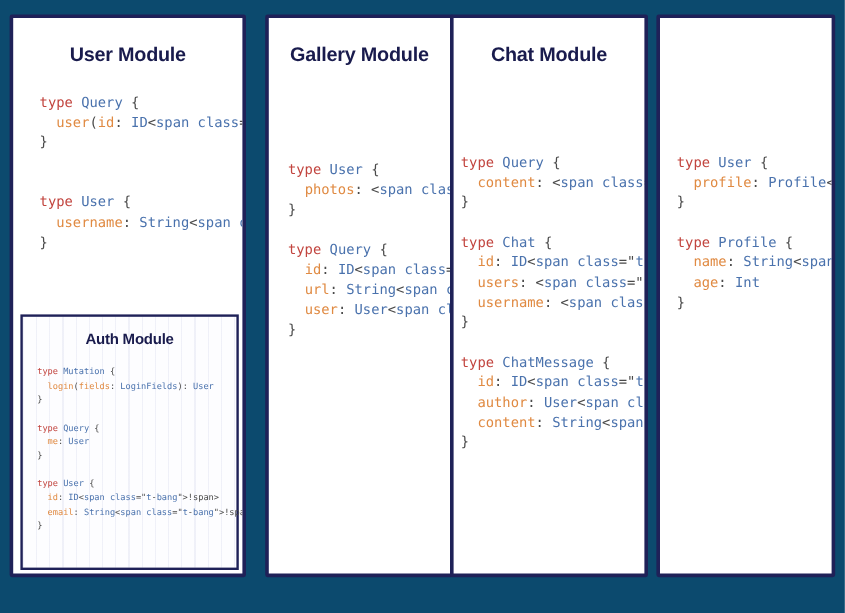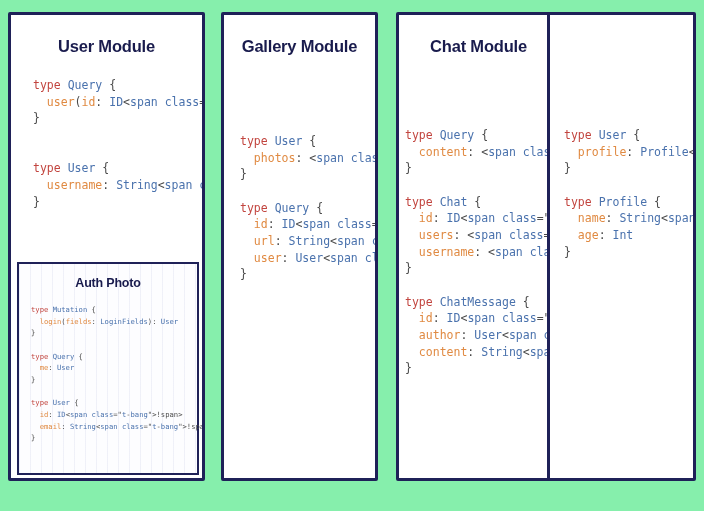--- a/index.html
+++ b/index.html
@@ -12,21 +12,21 @@
     height: 511px;
     overflow: hidden;
     font-family: "Liberation Sans", sans-serif;
     -webkit-font-smoothing: antialiased;
   }
 
   #board {
     position: relative;
     width: 704px;
     height: 511px;
-    background: #86efac;
+    background: #0c4a6e;
   }
 
   
   .card {
     position: absolute;
     box-sizing: border-box;
     background: #ffffff;
     border: 3px solid #1f2158;
     border-radius: 2px;
     overflow: hidden;
@@ -77,21 +77,21 @@
 
   
   .t-kw   { color: #c2453f; }   
   .t-type { color: #4a72ad; }   
   .t-fld  { color: #e08a42; }   
   .t-pun  { color: #4a4a4a; }   
 
   
   #card-user    { left: 8px;   top: 12px;  width: 197px; height: 469px; }
   #card-gallery { left: 221px; top: 12px;  width: 157px; height: 469px; }
-  #card-chat    { left: 396px; top: 12px;  width: 165px; height: 469px; }
+  #card-chat    { left: 375px; top: 12px;  width: 165px; height: 469px; }
   #card-profile { left: 547px; top: 12px;  width: 149px; height: 469px; }
 
   #card-auth    { left: 6px;   top: 247px; width: 182px; height: 213px; }
 
   #code-user    { left: 22px;  top: 62px; }
   #code-auth    { left: 12px;  top: 40px; }
   #code-gallery { left: 16px;  top: 118px; }
   #code-chat    { left: 6px;   top: 112px; }
   #code-profile { left: 14px;  top: 112px; }
 </style>
@@ -105,21 +105,21 @@
     <div class="code big" id="code-user"><span class="t-kw">type</span> <span class="t-type">Query</span> <span class="t-pun">{</span>
   <span class="t-fld">user</span><span class="t-pun">(</span><span class="t-fld">id</span><span class="t-pun">:</span> <span class="t-type">ID</span>&lt;<span class="t-type">span</span> <span class="t-type">class</span>="-"&gt;!span&gt; 
 <span class="t-pun">}</span>
 
 
 <span class="t-kw">type</span> <span class="t-type">User</span> <span class="t-pun">{</span>
   <span class="t-fld">username</span><span class="t-pun">:</span> <span class="t-type">String</span>&lt;<span class="t-type">span</span> <span class="t-type">class</span>="-"&gt;!span&gt;
 <span class="t-pun">}</span></div>
 
     <div class="nested-card" id="card-auth">
-      <div class="card-title">Auth Photo</div>
+      <div class="card-title">Auth Module</div>
       <div class="code small" id="code-auth"><span class="t-kw">type</span> <span class="t-type">Mutation</span> <span class="t-pun">{</span>
   <span class="t-fld">login</span><span class="t-pun">(</span><span class="t-fld">fields</span><span class="t-pun">:</span> <span class="t-type">LoginFields</span><span class="t-pun">)</span><span class="t-pun">:</span> <span class="t-type">User</span>
 <span class="t-pun">}</span>
 
 <span class="t-kw">type</span> <span class="t-type">Query</span> <span class="t-pun">{</span>
   <span class="t-fld">me</span><span class="t-pun">:</span> <span class="t-type">User</span>
 <span class="t-pun">}</span>
 
 <span class="t-kw">type</span> <span class="t-type">User</span> <span class="t-pun">{</span>
   <span class="t-fld">id</span><span class="t-pun">:</span> <span class="t-type">ID</span>&lt;<span class="t-type">span</span> <span class="t-type">class</span>="<span class="t-type">t</span>-<span class="t-type">bang</span>"&gt;!span&gt;

